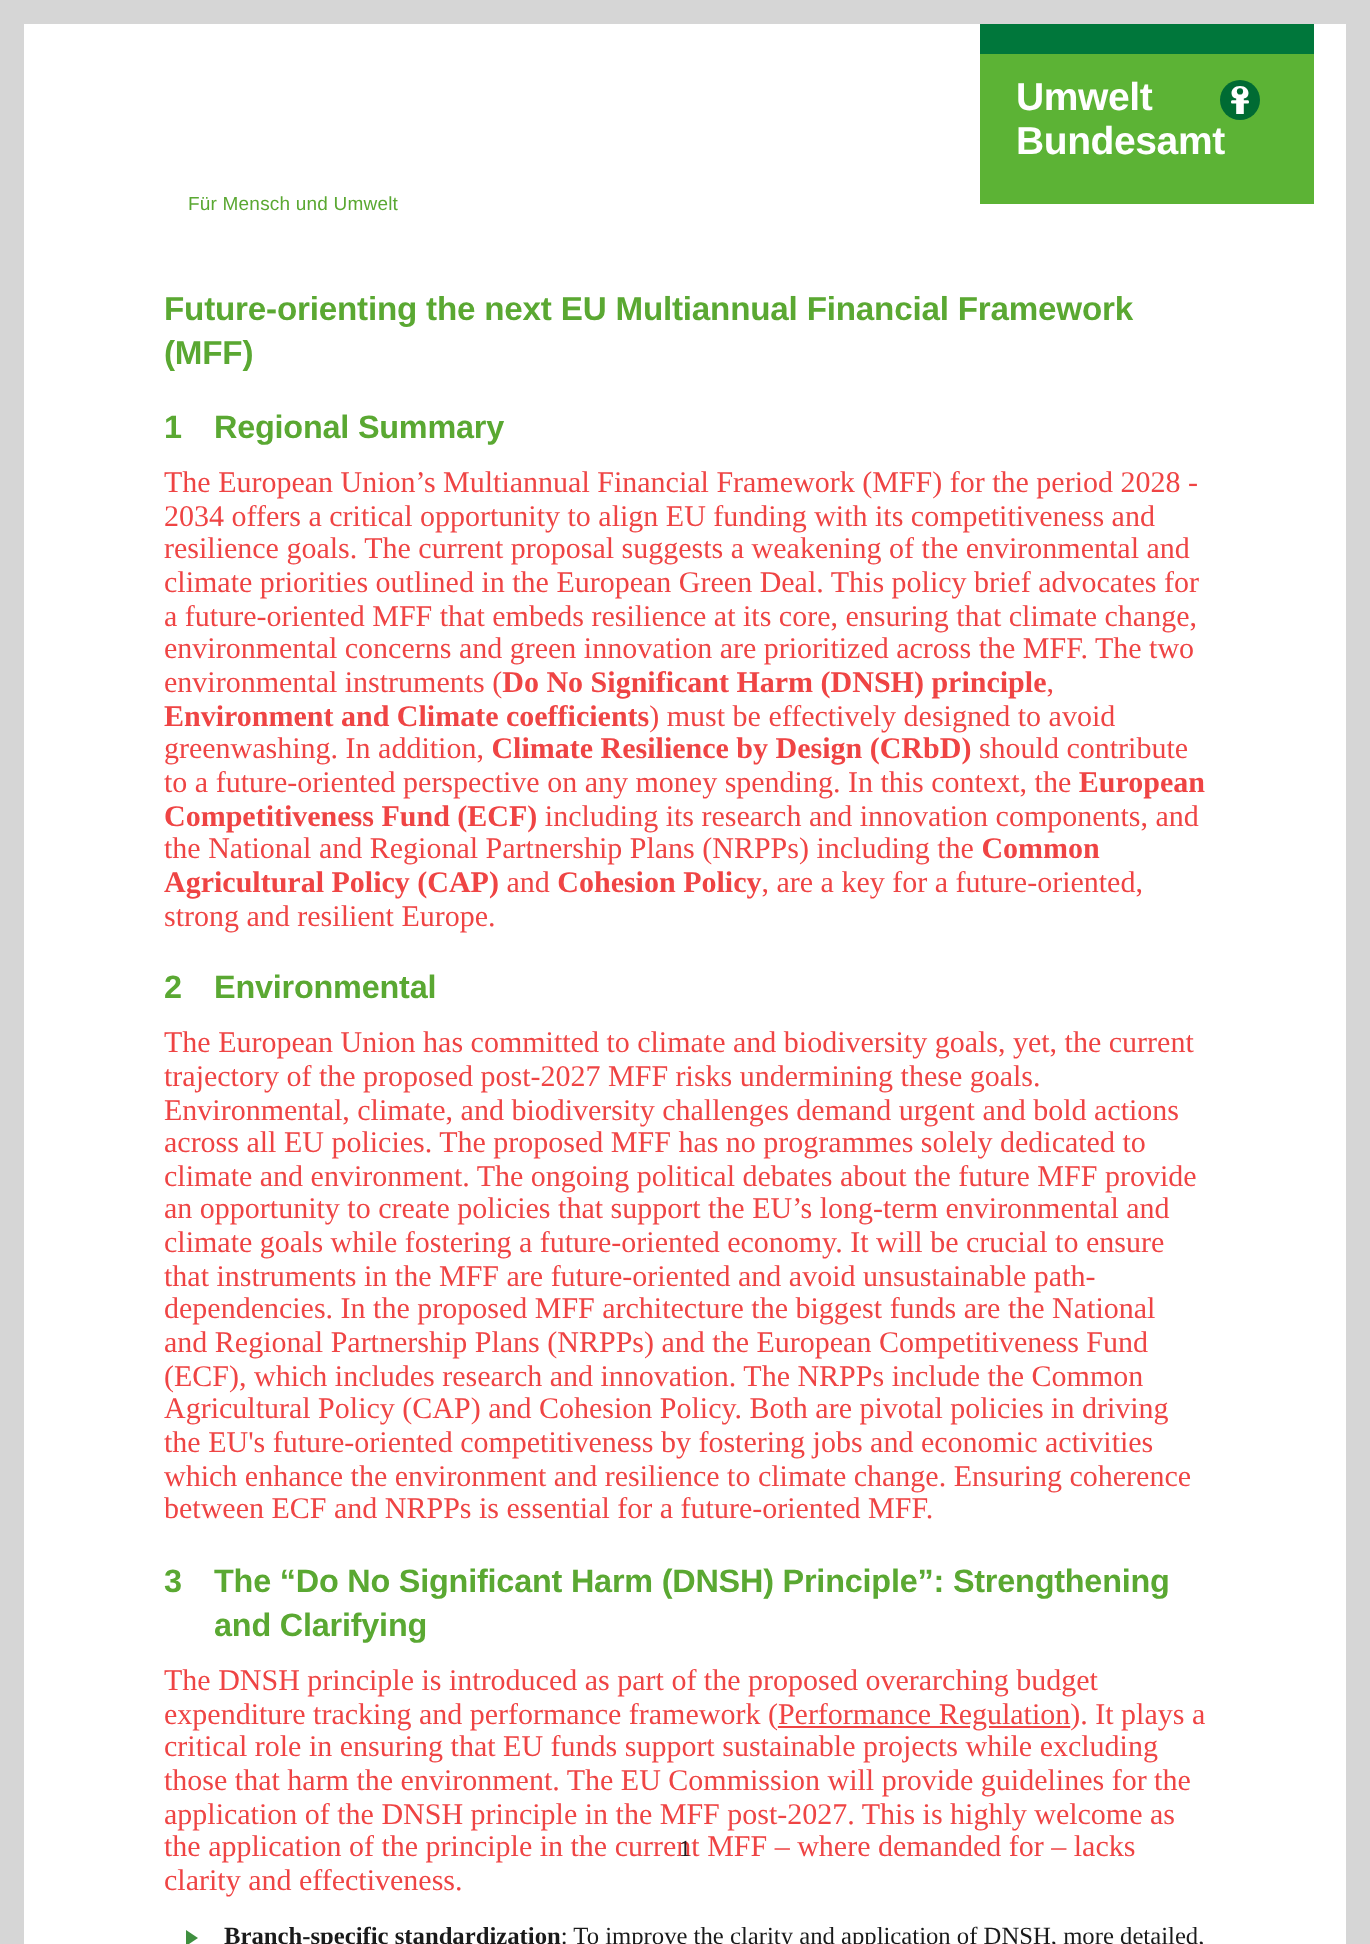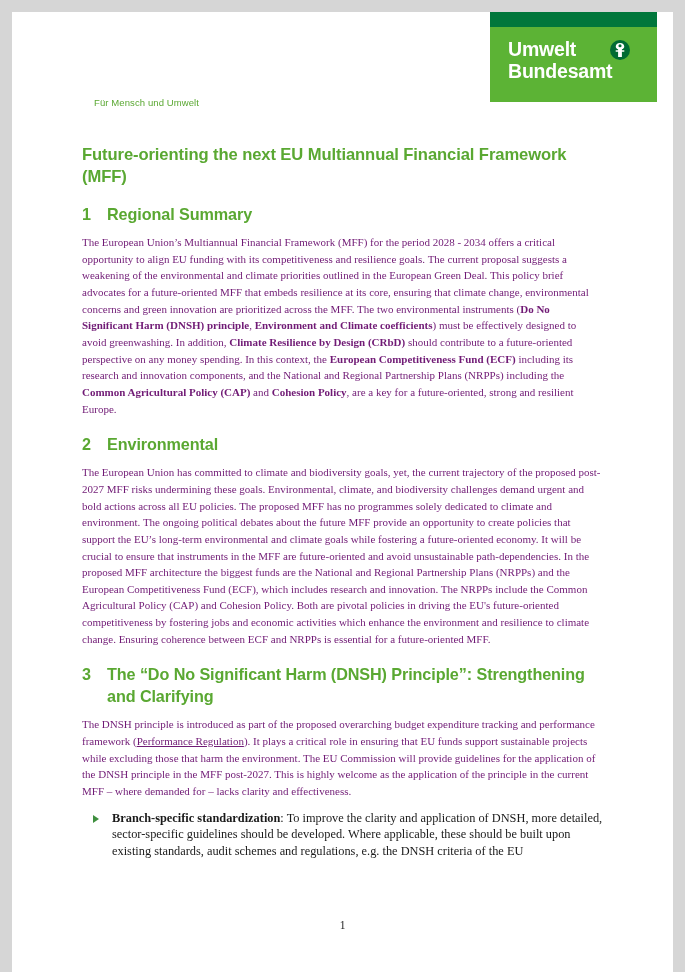--- a/index.html
+++ b/index.html
@@ -109,23 +109,23 @@
     width: 25px;
     flex: 0 0 25px;
   }
   .section-heading .sh-text {
     flex: 1 1 auto;
   }
 
   p.body {
     margin: 0 0 8px 0;
     font-family: "Liberation Serif", serif;
-    font-size: 11px;
+    font-size: 15px;
     line-height: 16.65px;
-    color: #701a75;
+    color: #ef4444;
     text-align: left;
   }
   p.body b { font-weight: bold; }
   .ulink { text-decoration: underline; text-align: right; }
 
   ul.bullets {
     list-style: none;
     margin: 10px 0 0 0;
     padding: 0;
   }

